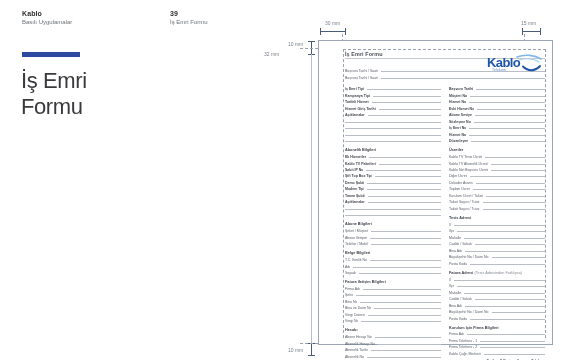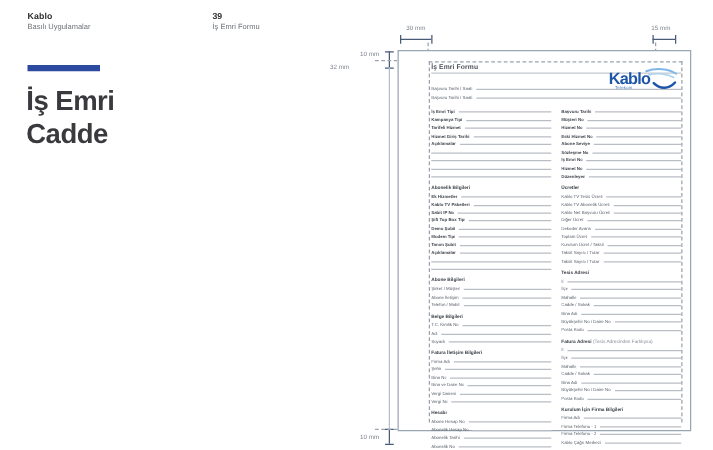--- a/index.html
+++ b/index.html
@@ -27,21 +27,21 @@
   .idx-label {
     position: absolute; left: 170px; top: 19px;
     font-size: 6px; color: #6d7278;
   }
   .accent-bar {
     position: absolute; left: 22px; top: 52px;
     width: 58px; height: 5px; background: #2b4aa0;
   }
   .big-title {
     position: absolute; left: 21px; top: 68px;
-    font-size: 22px; font-weight: bold; color: #3a3a3e;
+    font-size: 22px; font-weight: normal; color: #3a3a3e;
     line-height: 1.18; letter-spacing: -.4px;
   }
 
   
   .dim-text {
     position: absolute; font-size: 5px; color: #7c8characters;
     color: #7c838c; white-space: nowrap;
   }
   .dash-h {
     position: absolute; height: 0;
@@ -138,21 +138,21 @@
 <div id="stage">
 
   <div class="brand-title">Kablo</div>
   <div class="brand-sub">Basılı Uygulamalar</div>
   <div class="idx-num">39</div>
   <div class="idx-label">İş Emri Formu</div>
 
   <div class="accent-bar"></div>
   <div class="big-title">
     <span>İş Emri</span><br>
-    <span>Cadde</span>
+    <span>Formu</span>
   </div>
 
   <div class="dim-text" style="left:325px; top:20px;">30 mm</div>
   <div class="arrow-line-h" style="left:320px; top:31px; width:25px;"></div>
   <div class="tick-v" style="left:320px; top:28px;"></div>
   <div class="tick-v" style="left:345px; top:28px;"></div>
   <div class="dash-v" style="left:342px; top:34px; height:310px;"></div>
 
   <div class="dim-text" style="left:521px; top:20px;">15 mm</div>
   <div class="arrow-line-h" style="left:522px; top:31px; width:18px;"></div>

